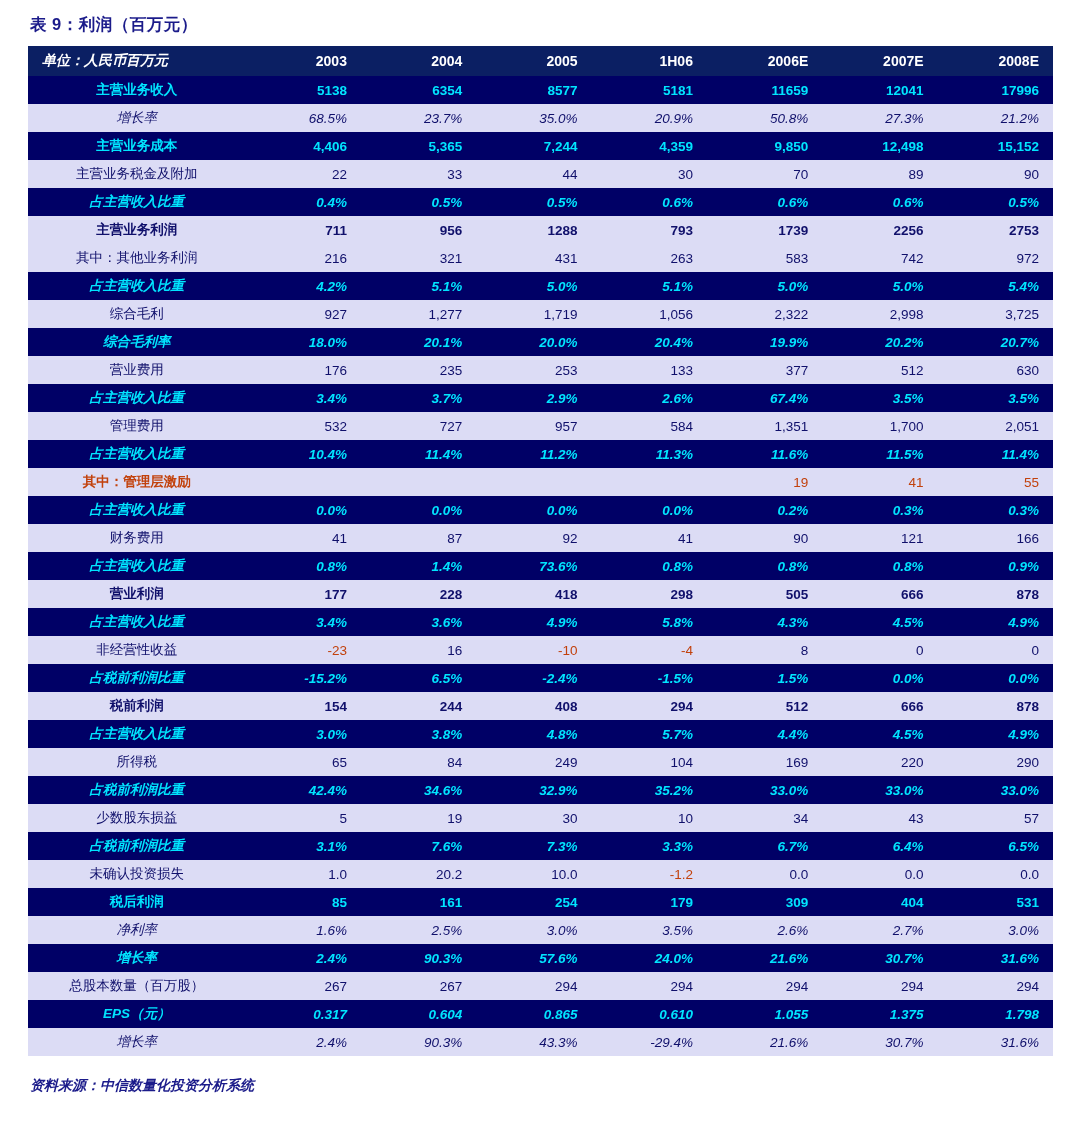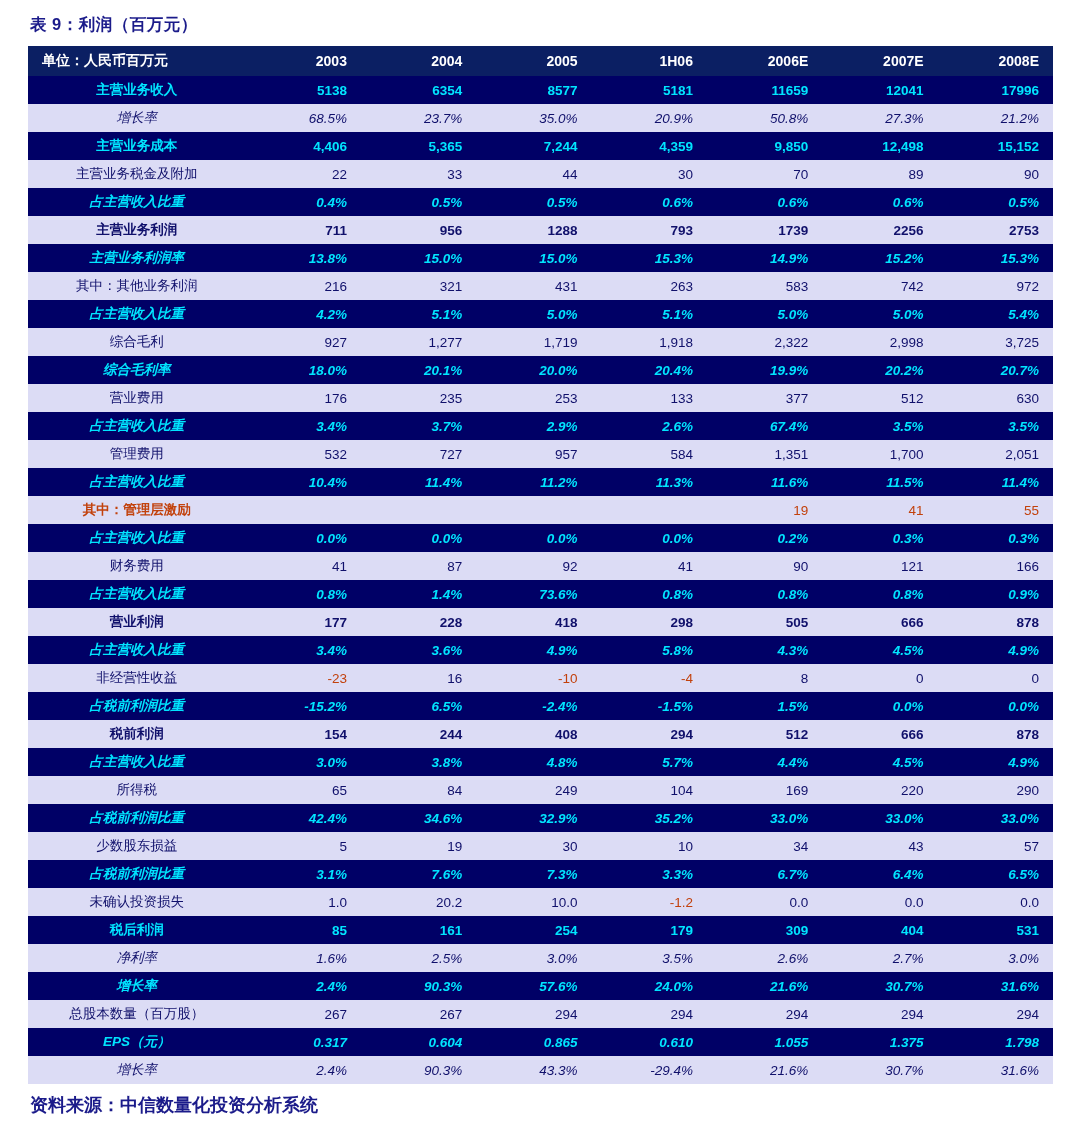--- a/index.html
+++ b/index.html
@@ -42,20 +42,21 @@
     font-weight: bold;
     font-size: 14px;
     height: 30px;
     padding: 0 14px;
     text-align: right;
     white-space: nowrap;
   }
   thead th.lab {
     text-align: left;
     padding-left: 14px;
+    font-style: italic;
   }
   tbody td {
     height: 28px;
     padding: 0 14px;
     text-align: right;
     white-space: nowrap;
     border: none;
   }
   tbody td.lab {
     text-align: center;
@@ -65,23 +66,24 @@
   tr.dark td { background: #000066; }
   tr.light td { background: #dcdcf5; }
   .c-cyan   { color: #00e5ff; }
   .c-navy   { color: #10106b; }
   .c-red    { color: #c2410c; }
 
   .b { font-weight: bold; }
   .i { font-style: italic; }
 
   .source {
-    margin-top: 9px;
+    margin-top: 21px;
     margin-left: 2px;
-    font-size: 18px;
+    font-size: 14px;
+    font-style: italic;
     color: #1b1b8a;
     font-weight: bold;
   }
 </style>
 </head>
 <body>
 
 <div class="page">
 
   <div class="title">表 9：利润（百万元）</div>
@@ -163,30 +165,20 @@
         <tr class="light">
           <td class="lab c-navy b">主营业务利润</td>
           <td class="c-navy b">711</td>
           <td class="c-navy b">956</td>
           <td class="c-navy b">1288</td>
           <td class="c-navy b">793</td>
           <td class="c-navy b">1739</td>
           <td class="c-navy b">2256</td>
           <td class="c-navy b">2753</td>
         </tr>
-        <tr class="dark">
-          <td class="lab c-cyan i b">主营业务利润率</td>
-          <td class="c-cyan i b">13.8%</td>
-          <td class="c-cyan i b">15.0%</td>
-          <td class="c-cyan i b">15.0%</td>
-          <td class="c-cyan i b">15.3%</td>
-          <td class="c-cyan i b">14.9%</td>
-          <td class="c-cyan i b">15.2%</td>
-          <td class="c-cyan i b">15.3%</td>
-        </tr>
         <tr class="light">
           <td class="lab c-navy">其中：其他业务利润</td>
           <td class="c-navy">216</td>
           <td class="c-navy">321</td>
           <td class="c-navy">431</td>
           <td class="c-navy">263</td>
           <td class="c-navy">583</td>
           <td class="c-navy">742</td>
           <td class="c-navy">972</td>
         </tr>
@@ -198,21 +190,21 @@
           <td class="c-cyan i b">5.1%</td>
           <td class="c-cyan i b">5.0%</td>
           <td class="c-cyan i b">5.0%</td>
           <td class="c-cyan i b">5.4%</td>
         </tr>
         <tr class="light">
           <td class="lab c-navy">综合毛利</td>
           <td class="c-navy">927</td>
           <td class="c-navy">1,277</td>
           <td class="c-navy">1,719</td>
-          <td class="c-navy">1,918</td>
+          <td class="c-navy">1,056</td>
           <td class="c-navy">2,322</td>
           <td class="c-navy">2,998</td>
           <td class="c-navy">3,725</td>
         </tr>
         <tr class="dark">
           <td class="lab c-cyan i b">综合毛利率</td>
           <td class="c-cyan i b">18.0%</td>
           <td class="c-cyan i b">20.1%</td>
           <td class="c-cyan i b">20.0%</td>
           <td class="c-cyan i b">20.4%</td>

